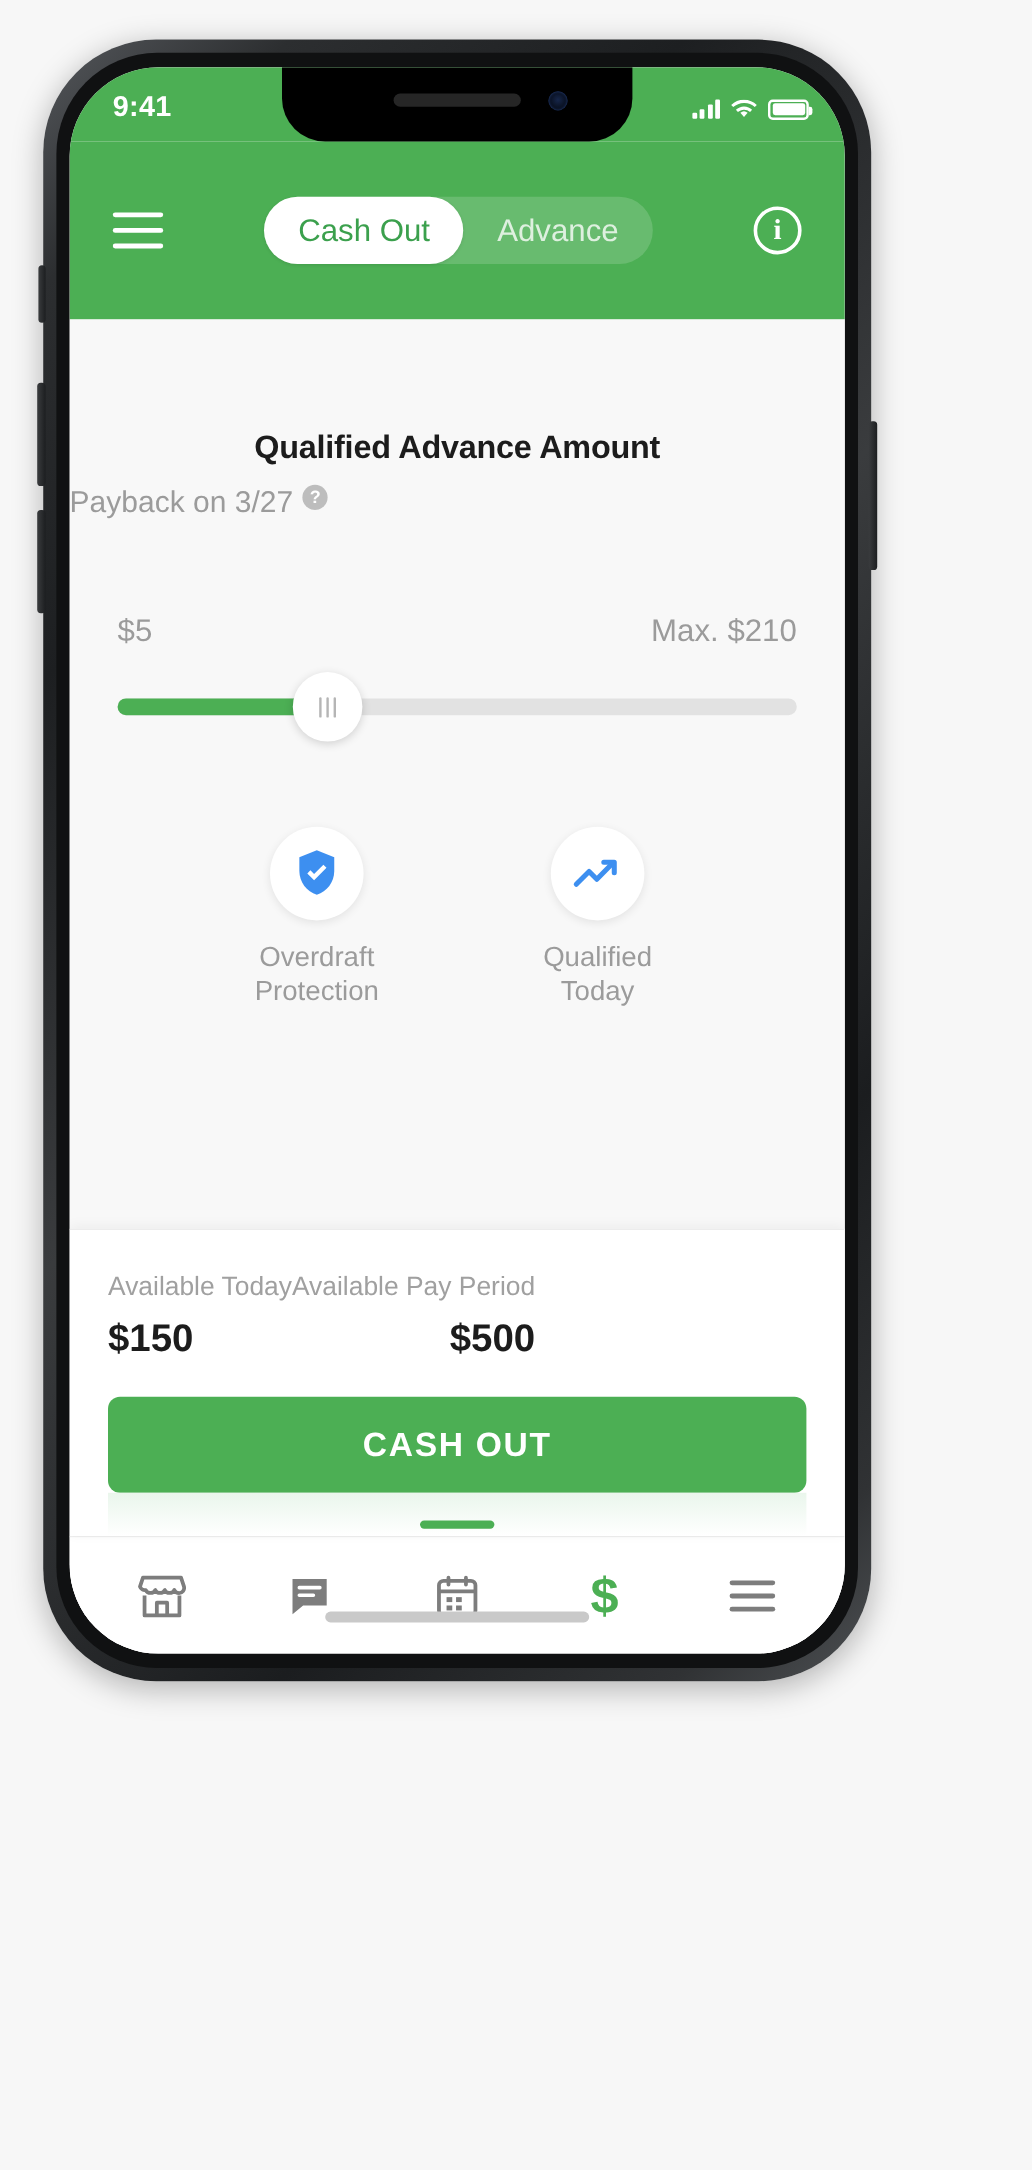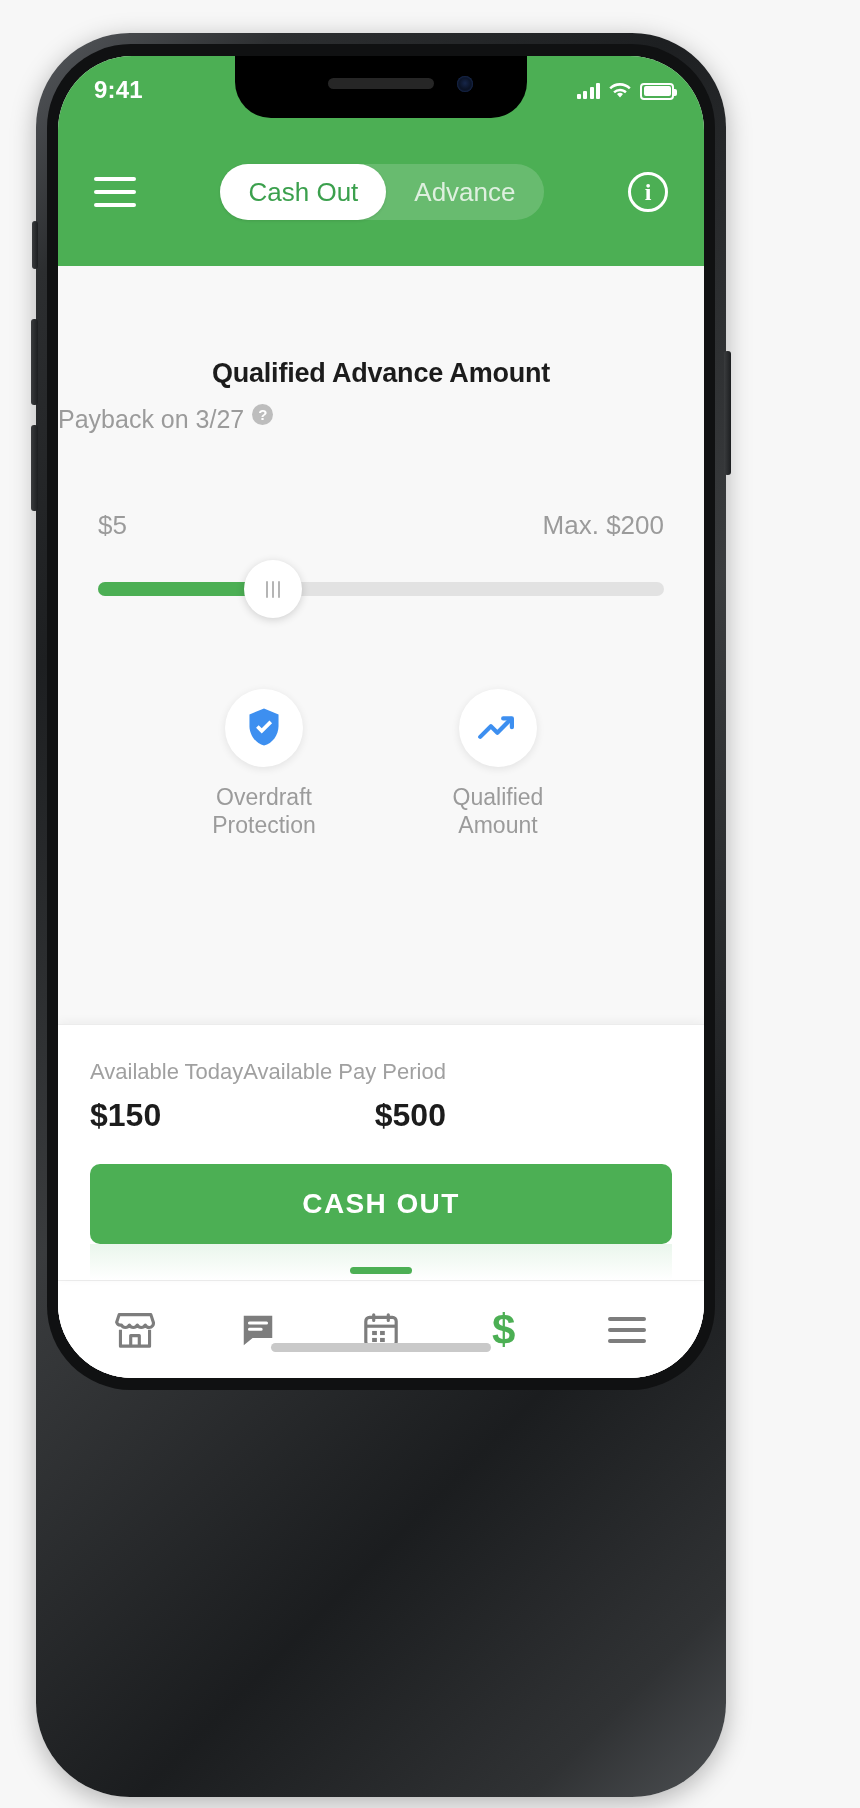--- a/index.html
+++ b/index.html
@@ -7,21 +7,21 @@
     width: 860px; height: 1808px;
     background: #f7f7f7;
     font-family: "Liberation Sans", sans-serif;
     overflow: hidden;
   }
 
   
   #device-frame {
     position: absolute;
     left: 36px; top: 33px;
-    width: 690px; height: 1764px;
+    width: 690px; height: 1368px;
     border-radius: 94px;
     background: linear-gradient(135deg,#55585c 0%,#2c2e30 10%,#1d1f21 26%,#3a3c3e 50%,#1b1d1f 76%,#303234 92%,#4d5053 100%);
     box-shadow: 0 6px 26px rgba(0,0,0,.28);
     padding: 2px;
   }
   #device-inner {
     position: absolute;
     left: 11px; top: 11px;
     width: 668px; height: 1346px;
     border-radius: 84px;
@@ -246,21 +246,21 @@
           <div id="advance-title">Qualified Advance Amount</div>
           <div id="payback-row">
             <span id="payback-text">Payback on 3/27</span>
             <span id="help-icon">?</span>
           </div>
         </div>
 
         <div id="slider-section">
           <div id="slider-labels">
             <span>$5</span>
-            <span>Max. $200</span>
+            <span>Max. $210</span>
           </div>
           <div id="slider-track-wrap">
             <div id="slider-track"></div>
             <div id="slider-fill" style="width: 31%;"></div>
             <div id="slider-thumb" style="left: 31%;">
                 <i></i>
                 <i></i>
                 <i></i>
               </div>
           </div>
@@ -281,21 +281,21 @@
           </div>
           <div class="qa-item">
             <div class="qa-circle">
               <svg width="42" height="34" viewBox="0 0 26 20">
                 <path d="M2 15.5 8.6 8.9l4 4L21 4.4" fill="none" stroke="#3d8ff0" stroke-width="2.6" stroke-linecap="round" stroke-linejoin="round"></path>
                 <path d="M16.2 4.1h5.4v5.4" fill="none" stroke="#3d8ff0" stroke-width="2.6" stroke-linecap="round" stroke-linejoin="round"></path>
               </svg>
             </div>
             <div class="qa-label">
               <span>Qualified</span><br>
-              <span>Amount</span>
+              <span>Today</span>
             </div>
           </div>
         </div>
 
         <div id="bottom-card">
           <div id="balance-row">
             <div>
               <div class="bal-label">Available Today</div>
               <div class="bal-value">$150</div>
             </div>

